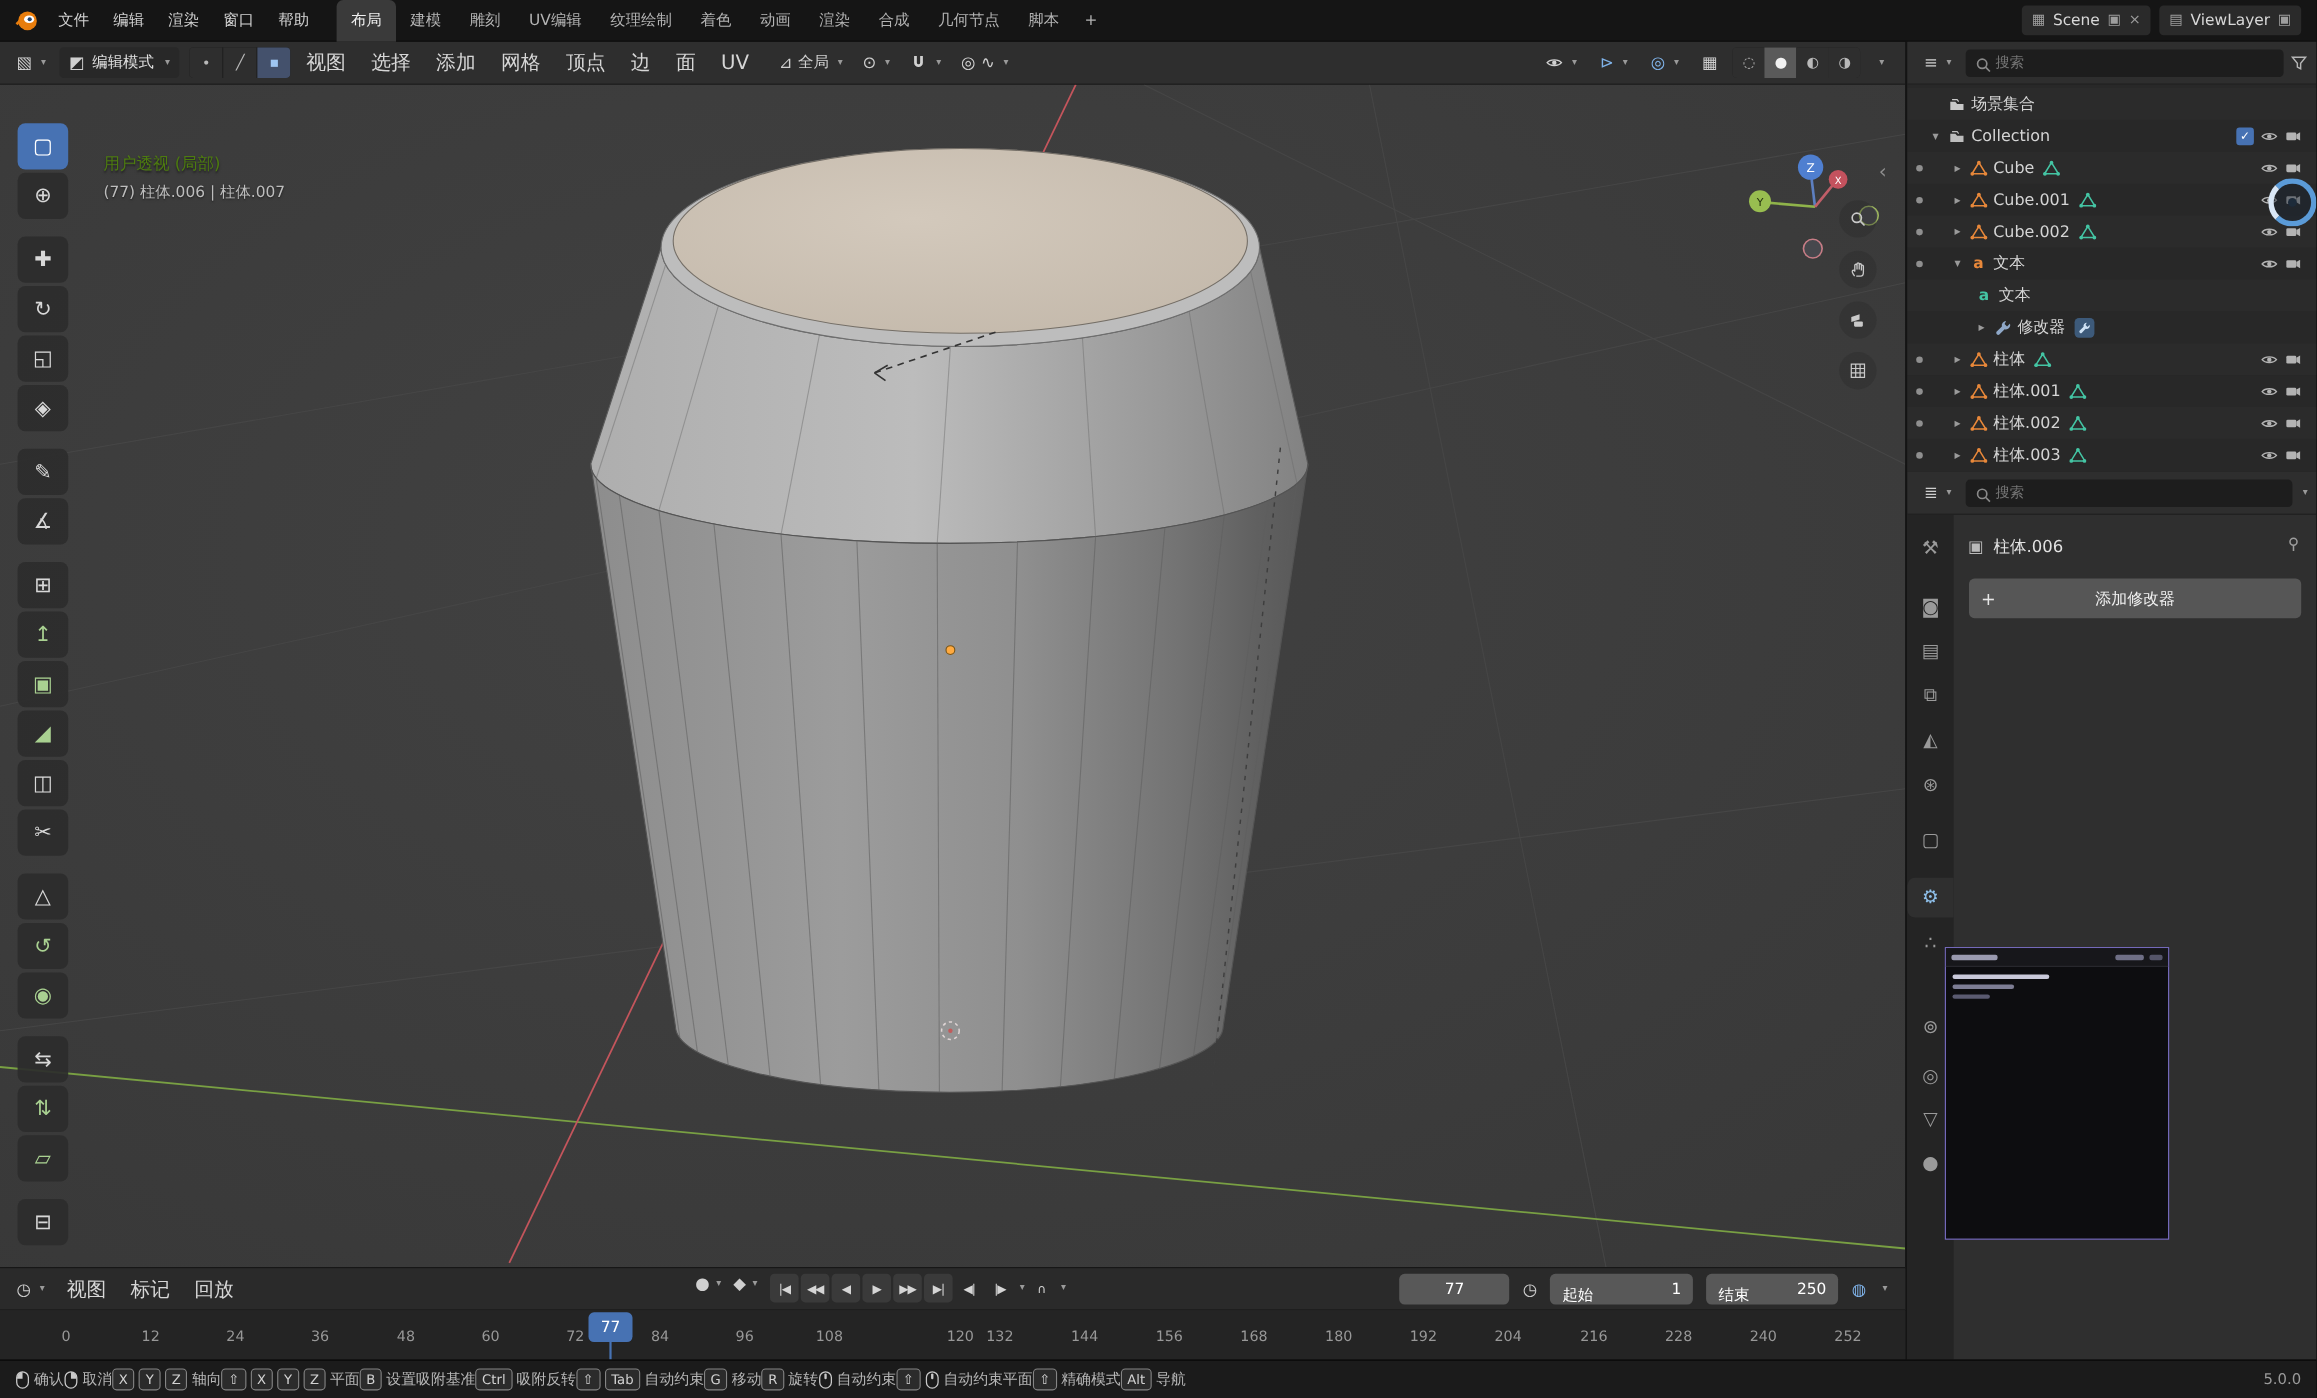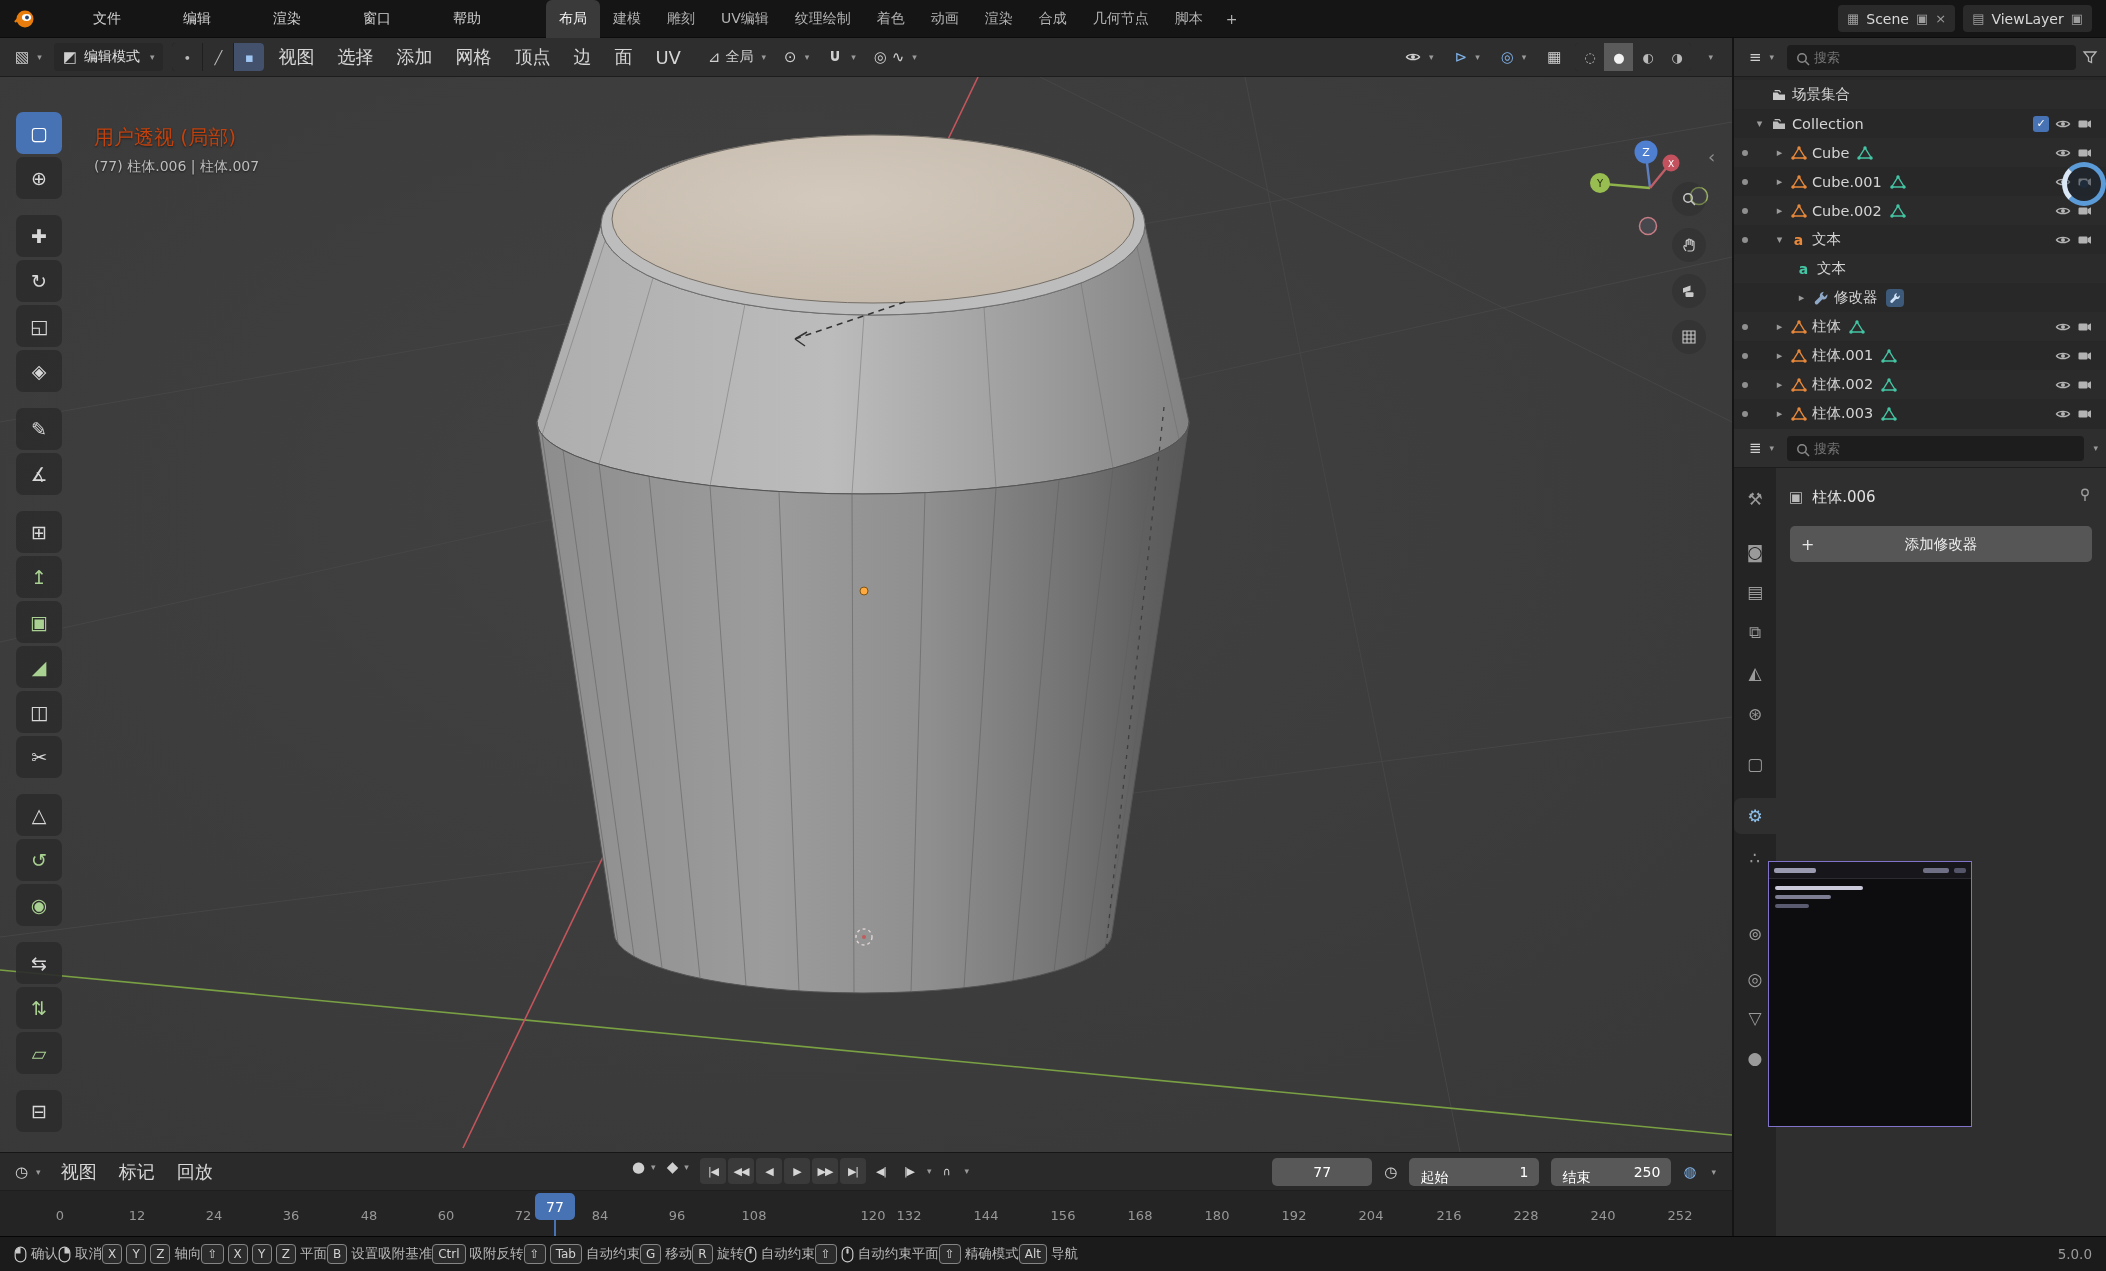--- a/index.html
+++ b/index.html
@@ -3,21 +3,21 @@
 <meta charset="utf-8">
 <style>
   html,body{margin:0;padding:0;background:#101010;}
   .stage{position:relative;width:2106px;height:1271px;overflow:hidden;background:#151515;
          font-family:"DejaVu Sans","Liberation Sans",sans-serif;color:#c8c8c8;font-size:14px;
          -webkit-font-smoothing:antialiased;}
   .stage *{box-sizing:border-box;}
 
   
   .topbar{position:absolute;left:0;top:0;width:2106px;height:38px;background:#151515;
-          display:flex;align-items:center;padding:0 10px;border-bottom:1px solid #0c0c0c;gap:40px;}
+          display:flex;align-items:center;padding:0 10px;border-bottom:1px solid #0c0c0c;}
   .logo{width:24px;height:24px;margin:0 6px 0 2px;flex:none;}
   .tb-menu{padding:0 11px;height:38px;display:flex;align-items:center;font-size:14px;color:#d2d2d2;cursor:default;}
   .ws-wrap{display:flex;margin-left:14px;height:38px;align-items:stretch;}
   .ws-tab{padding:0 13px;display:flex;align-items:center;font-size:14px;color:#b4b4b4;}
   .ws-tab.active{background:#3a3a3a;color:#efefef;border-radius:6px 6px 0 0;}
   .ws-add{padding:0 10px;display:flex;align-items:center;color:#b4b4b4;}
   .tb-right{margin-left:auto;display:flex;align-items:center;gap:8px;padding-right:4px;}
   .tb-field{display:flex;align-items:center;gap:7px;background:#2a2a2a;border-radius:4px;height:27px;padding:0 9px;color:#d8d8d8;font-size:14px;}
   .tb-ic{color:#9d9d9d;font-size:13px;}
   .caret{font-size:9px;color:#9a9a9a;margin-left:3px;}
@@ -38,21 +38,21 @@
   .shading .sm{width:29px;}
   .shading .sm.active{background:#5a5a5a;color:#f2f2f2;}
   .blue{color:#7fb2e8;}
   .icw{width:16px;height:16px;}
 
   
   .scene{position:absolute;left:0;top:77px;}
   .readout{position:absolute;left:653px;top:84px;height:28px;line-height:28px;padding:0 16px;border-radius:5px;
            background:rgba(22,22,22,.95);color:#e3e3e3;font-size:14px;white-space:pre;z-index:3;}
   .vp-info{position:absolute;left:94px;top:124px;z-index:3;text-shadow:0 1px 2px rgba(0,0,0,.55);}
-  .vp-info .l1{font-size:20px;color:#c2410c;}
+  .vp-info .l1{font-size:15px;color:#4d7c0f;margin-top:16px;}
   .vp-info .l2{font-size:14px;color:#bdbdbd;margin-top:7px;}
   .toolbar{position:absolute;left:16px;top:112px;display:flex;flex-direction:column;gap:3px;z-index:3;}
   .tool{width:46px;height:42px;border-radius:7px;background:rgba(44,44,44,.92);display:flex;align-items:center;
         justify-content:center;font-size:19px;color:#d8d8d8;}
   .tool.active{background:#4772b3;color:#ffffff;}
   .tool.green{color:#a9d191;}
   .tool.gap{margin-top:13px;}
   .side-tools{position:absolute;left:1672px;top:182px;display:flex;flex-direction:column;gap:12px;z-index:3;}
   .side-tools .st{width:34px;height:34px;border-radius:50%;display:flex;align-items:center;justify-content:center;color:#c9c9c9;background:rgba(40,40,40,.35);}
   .collapse{position:absolute;left:1708px;top:146px;color:#8f8f8f;font-size:18px;z-index:3;}

